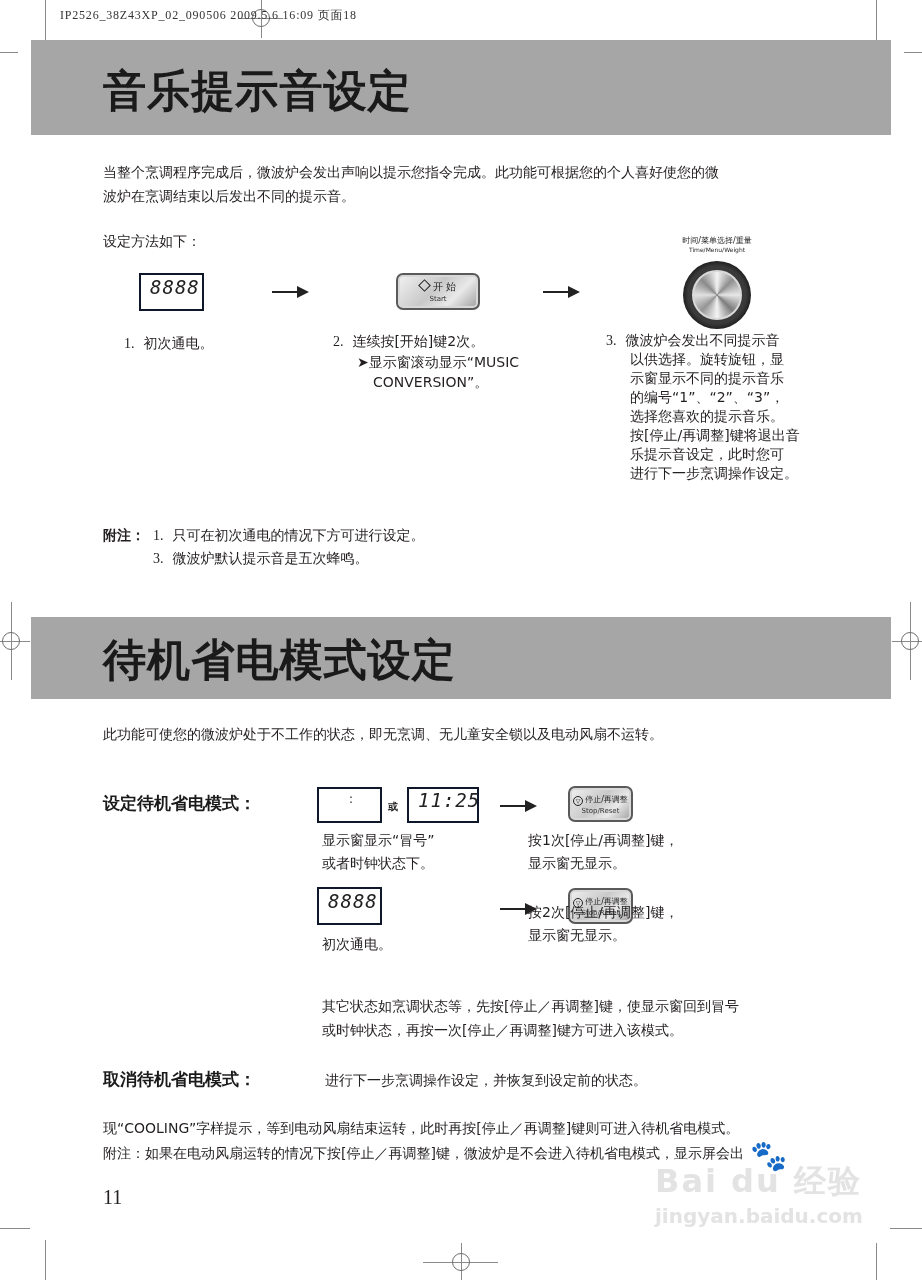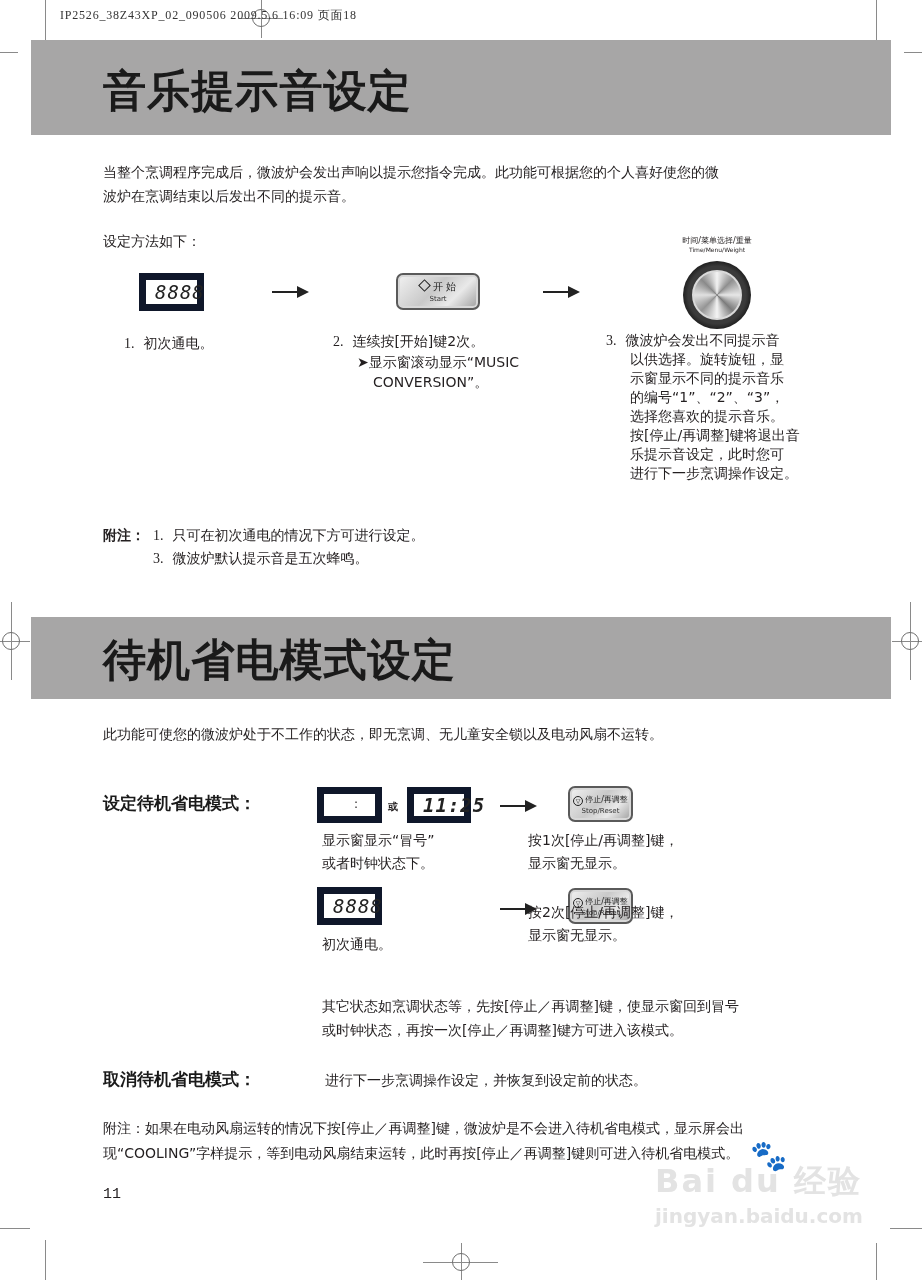--- a/index.html
+++ b/index.html
@@ -18,21 +18,21 @@
   }
   .banner {
     position: absolute; left: 31px; width: 860px; background: #a7a6a6;
   }
   .banner-title {
     position: absolute; left: 72px; font-size: 44px; font-weight: bold; color: #1a1a1a;
     letter-spacing: 1px; transform: scaleX(0.98); transform-origin: left;
   }
   .body-text { font-size: 14px; line-height: 24px; color: #231f20; }
   .lcd {
-    position: absolute; border: 7px solid #0f172a; background: #fff; box-sizing: border-box;
+    position: absolute; border: 2px solid #0f172a; background: #fff; box-sizing: border-box;
   }
   .lcd-digits {
     position: absolute; font-family: "DejaVu Sans Mono", "Liberation Mono", monospace;
     font-style: italic; font-size: 19px; color: #222; letter-spacing: 1px;
   }
   .arrow {
     position: absolute; height: 2px; background: #222;
   }
   .arrow::after {
     content: ""; position: absolute; right: -3px; top: -5px;
@@ -146,21 +146,21 @@
 </div>
 
 <div class="abs body-text" style="left:103px; top:722px;">此功能可使您的微波炉处于不工作的状态，即无烹调、无儿童安全锁以及电动风扇不运转。</div>
 
 <div class="abs label-bold" style="left:103px; top:792px;">设定待机省电模式：</div>
 
 <div class="lcd" style="left:317px; top:787px; width:65px; height:36px;">
   <span style="position:absolute; left:30px; top:3px; font-size:12px;">:</span>
 </div>
 <div class="abs" style="left:388px; top:800px; font-size:10px; font-weight:bold;">或</div>
-<div class="lcd" style="left:407px; top:787px; width:64px; height:36px;font-weight:bold;">
+<div class="lcd" style="left:407px; top:787px; width:72px; height:36px;">
   <span class="lcd-digits" style="left:9px; top:0px;">11:25</span>
 </div>
 <div class="arrow" style="left:500px; top:805px; width:34px;"></div>
 <div class="key" style="left:568px; top:786px; width:65px; height:36px; padding-top:6px;">
   <span class="key-cn" style="font-size:8px;"><span style="display:inline-block; width:8px; height:8px; border:1px solid #222; border-radius:50%; margin-right:2px; vertical-align:-1px; font-size:6px; line-height:8px;">▽</span><span>停止/再调整</span></span>
   <span class="key-en">Stop/Reset</span>
 </div>
 
 <div class="abs body-text" style="left:322px; top:829px; line-height:23px;">
   <div>显示窗显示“冒号”</div>
@@ -188,23 +188,23 @@
 
 <div class="abs body-text" style="left:322px; top:994px; line-height:24px;">
   <div>其它状态如烹调状态等，先按[停止／再调整]键，使显示窗回到冒号</div>
   <div>或时钟状态，再按一次[停止／再调整]键方可进入该模式。</div>
 </div>
 
 <div class="abs label-bold" style="left:103px; top:1068px;">取消待机省电模式：</div>
 <div class="abs body-text" style="left:325px; top:1068px;">进行下一步烹调操作设定，并恢复到设定前的状态。</div>
 
 <div class="abs body-text" style="left:103px; top:1116px; line-height:25px;">
+  <div>现“COOLING”字样提示，等到电动风扇结束运转，此时再按[停止／再调整]键则可进入待机省电模式。</div>
   <div>附注：如果在电动风扇运转的情况下按[停止／再调整]键，微波炉是不会进入待机省电模式，显示屏会出</div>
-  <div>现“COOLING”字样提示，等到电动风扇结束运转，此时再按[停止／再调整]键则可进入待机省电模式。</div>
-</div>
-
-<div class="abs" style="left:103px; top:1186px; font-size:15px; font-family:Liberation Mono, monospace;">11</div>
+</div>
+
+<div class="abs" style="left:103px; top:1186px; font-size:20px; font-family:Liberation Serif, serif;">11</div>
 
 <div class="abs watermark" style="left:655px; top:1160px; text-align:left;">
   <div style="position:absolute; left:95px; top:-22px; font-size:30px; color:#ececec;">🐾</div>
   <div style="font-size:32px; letter-spacing:2px; color:#e3e3e3;">Bai du 经验</div>
   <div style="font-size:20px; color:#e3e3e3;">jingyan.baidu.com</div>
 </div>
 
 </body></html>

